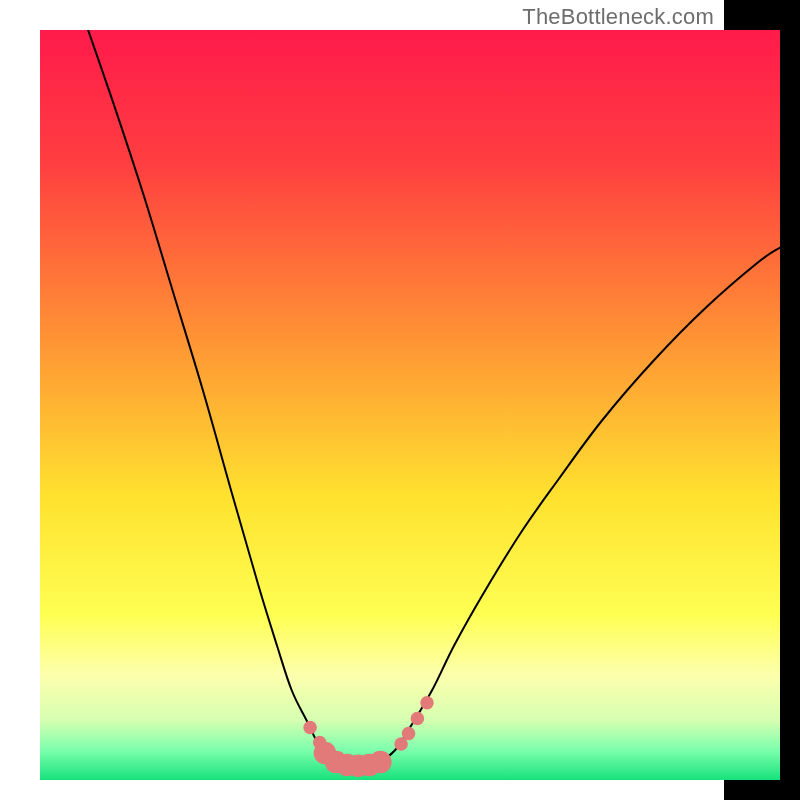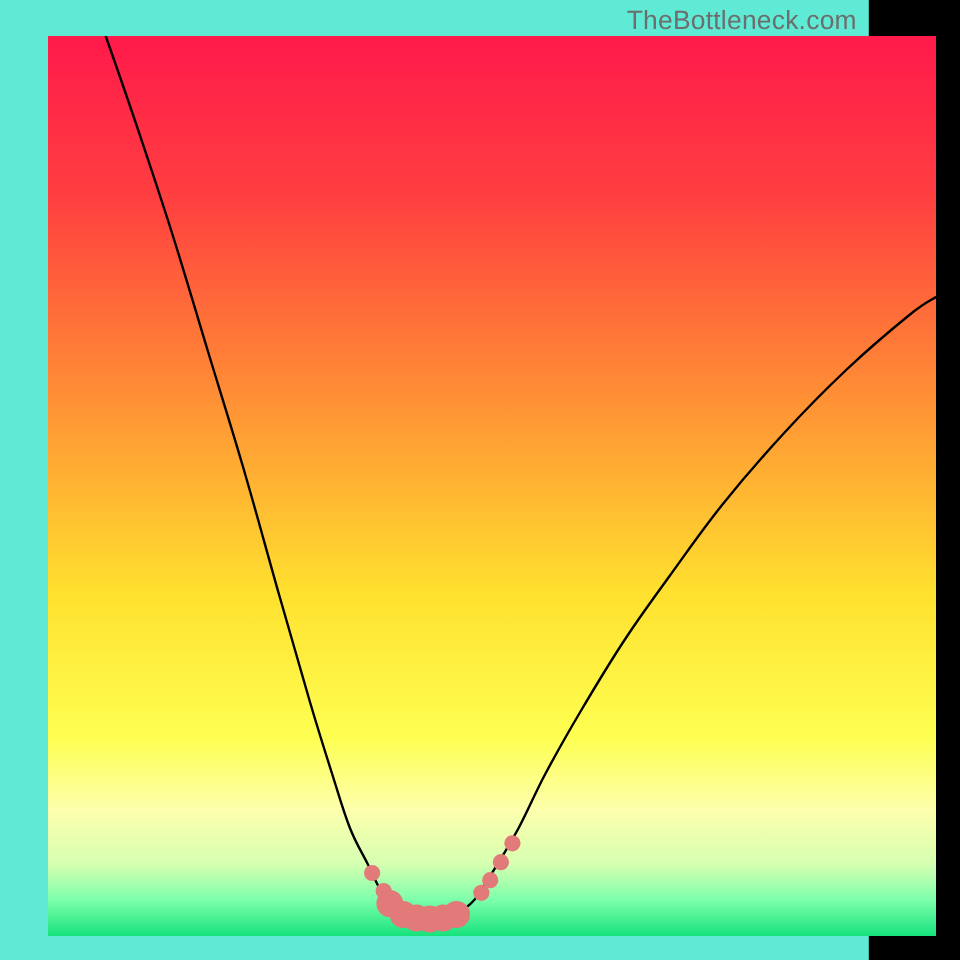--- a/index.html
+++ b/index.html
@@ -10,21 +10,21 @@
     background: #000;
     font-family: Arial, Helvetica, sans-serif;
     overflow: hidden;
   }
   .frame {
     position: absolute;
     left: 0;
     top: 0;
     width: 724px;
     height: 800px;
-    background: #5eead4;
+    background: #ffffff;
   }
   .plot-area {
     position: absolute;
     left: 40px;
     top: 30px;
     width: 740px;
     height: 750px;
   }
   .watermark {
     position: absolute;

